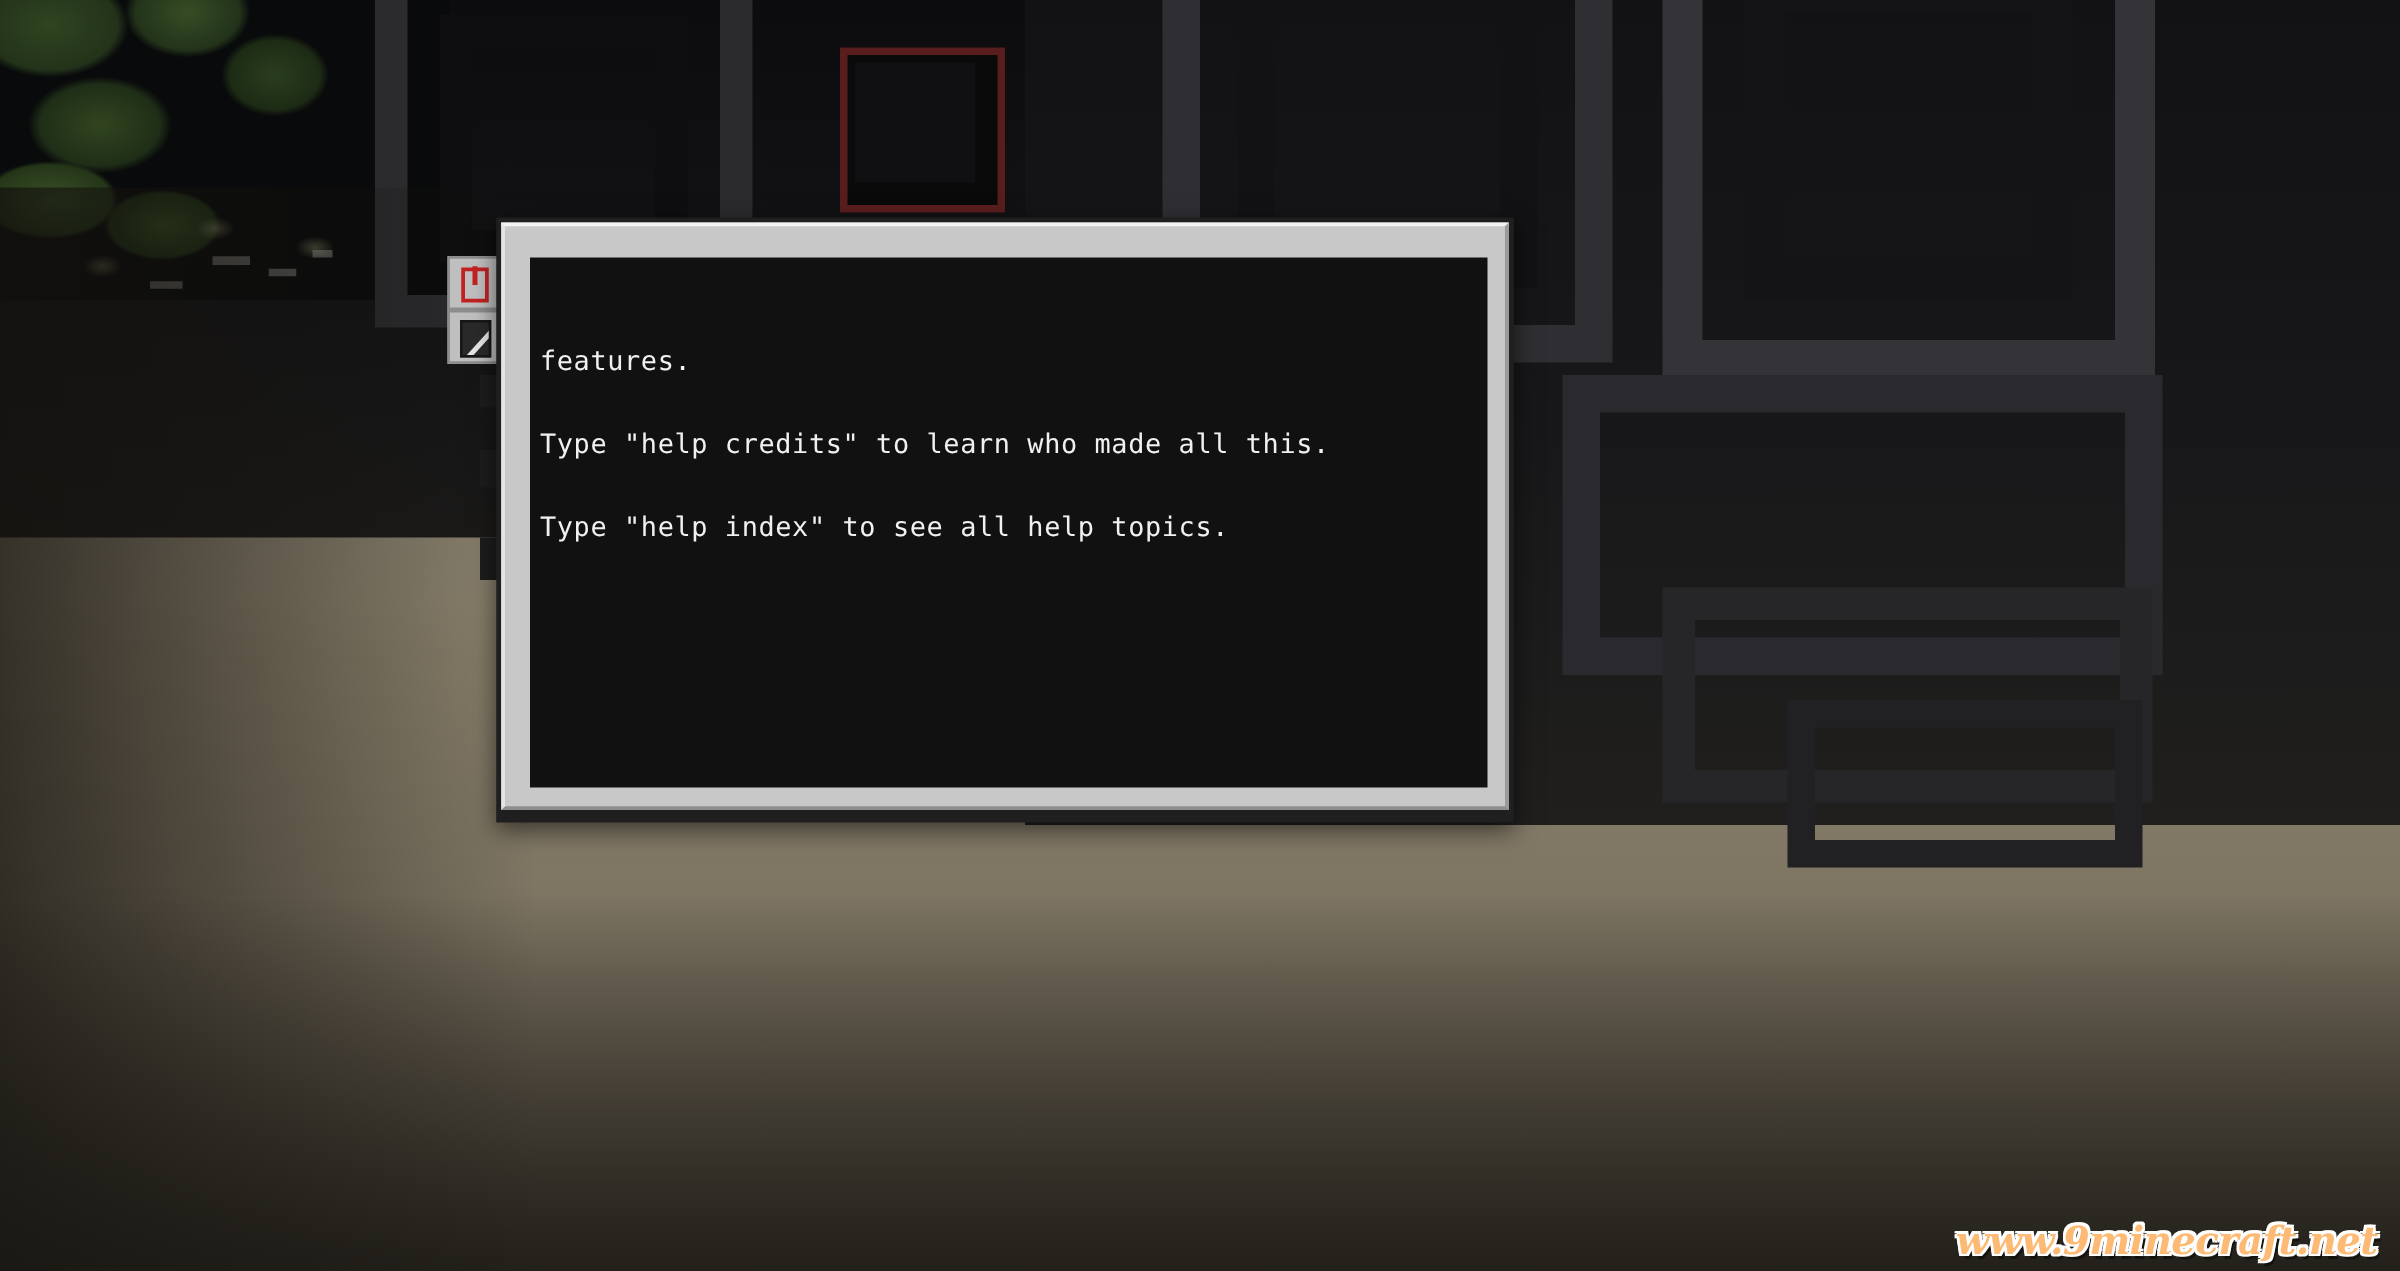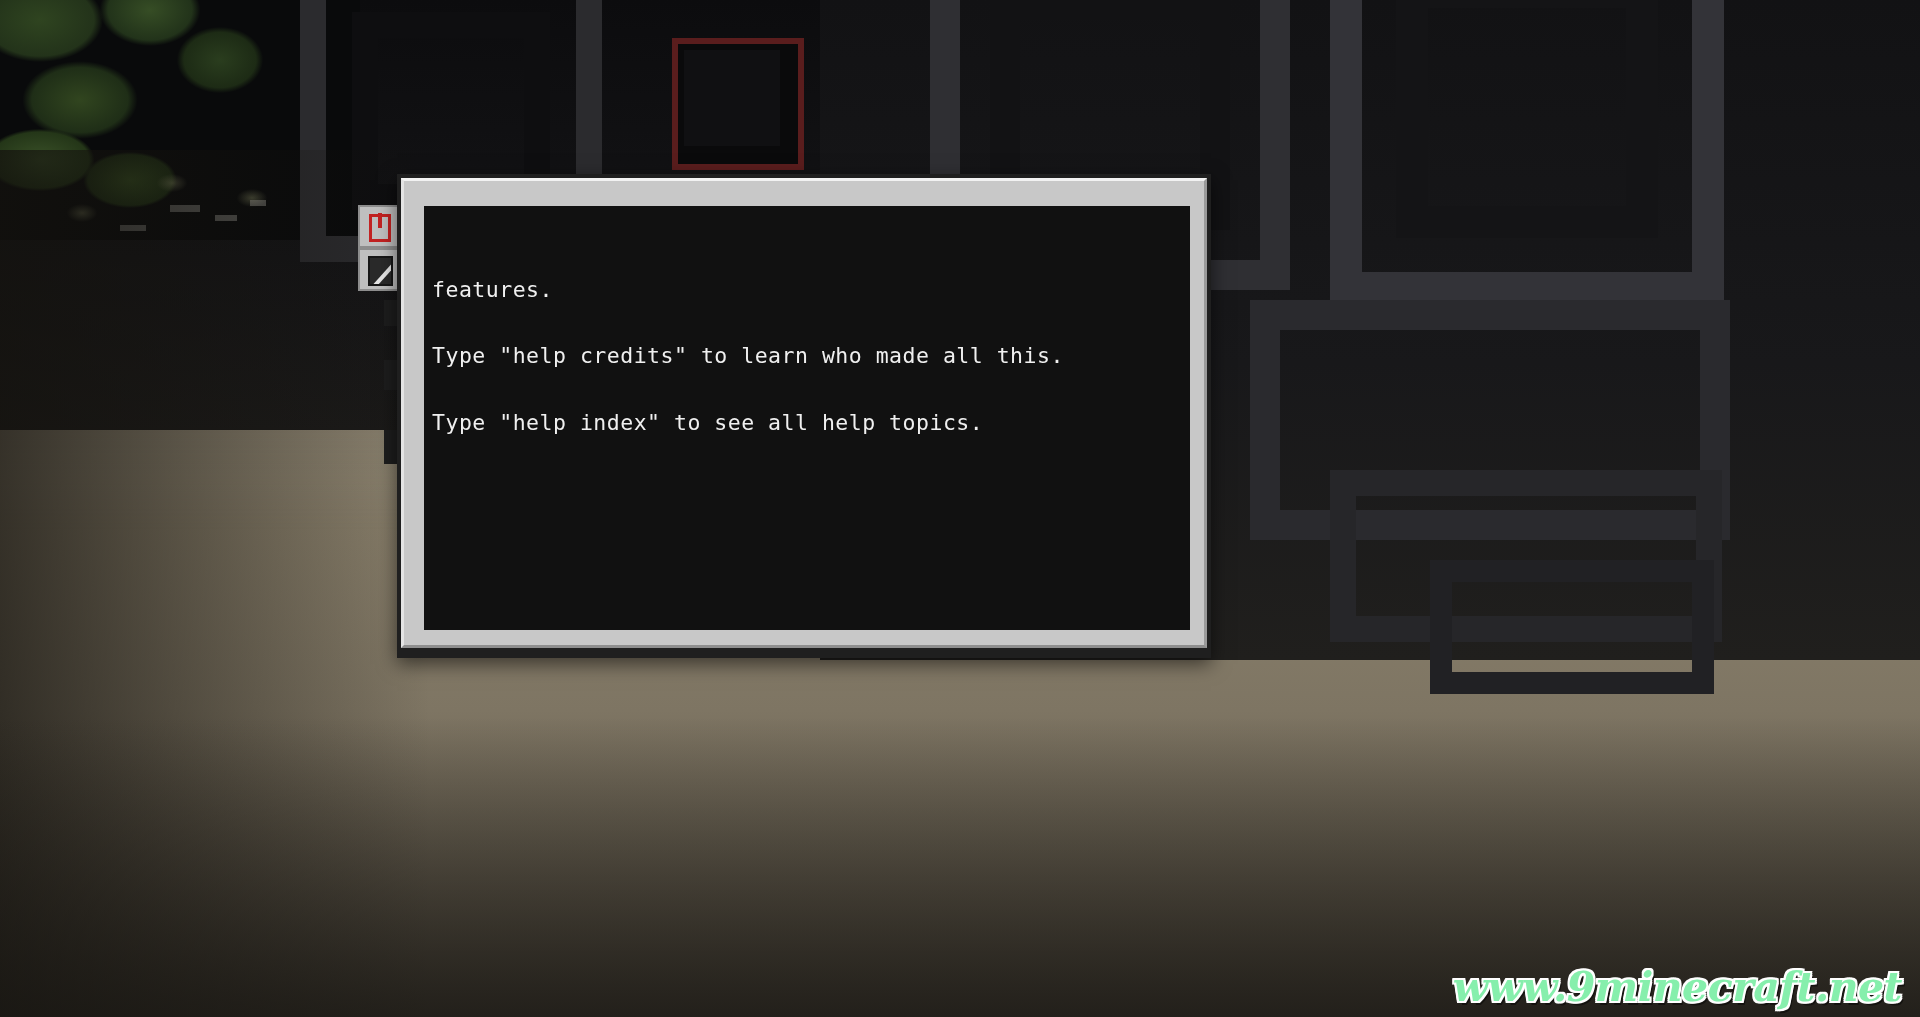--- a/index.html
+++ b/index.html
@@ -251,23 +251,23 @@
   .term-line.blank { color: transparent; }
 
   
   .watermark {
     position: absolute;
     right: 18px;
     bottom: 6px;
     font-family: "DejaVu Serif", "Liberation Serif", serif;
     font-weight: bold;
     font-style: italic;
-    font-size: 41px;
+    font-size: 31px;
     letter-spacing: -0.5px;
-    color: #86efac;
+    color: #fdba74;
     text-shadow:
       -2px 0 #fff, 2px 0 #fff, 0 -2px #fff, 0 2px #fff,
       -2px -2px #fff, 2px -2px #fff, -2px 2px #fff, 2px 2px #fff,
        3px 4px 0 rgba(0,0,0,.45);
     white-space: nowrap;
   }
 </style>
 </head>
 <body>
 

